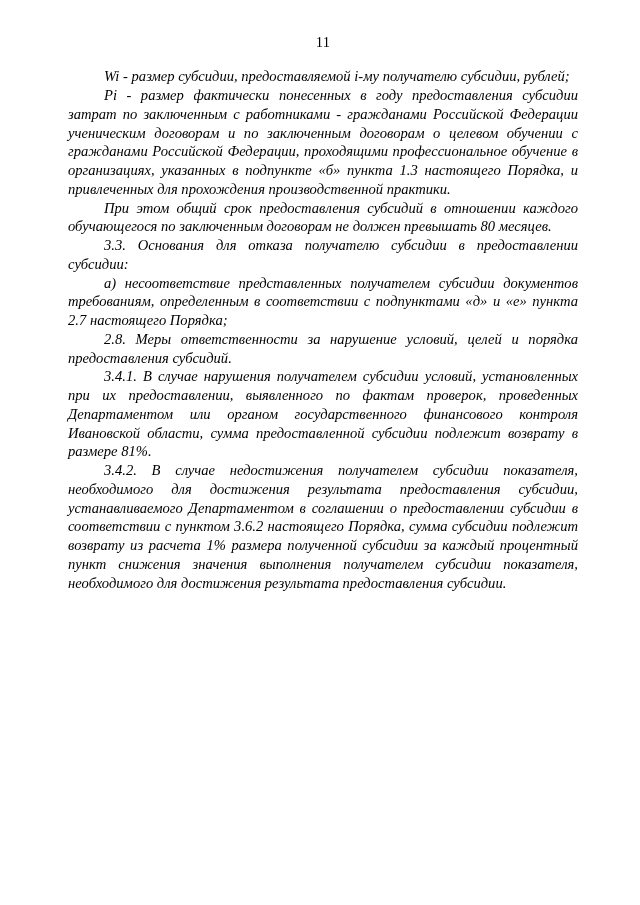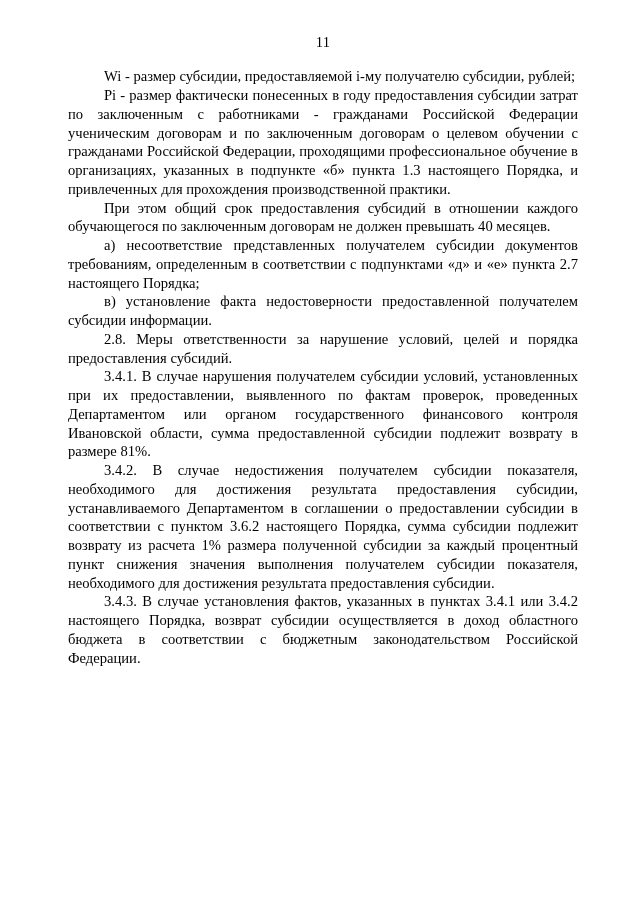--- a/index.html
+++ b/index.html
@@ -26,20 +26,21 @@
     font-size: 14.5px;
     line-height: 1.2;
     margin: 0 0 16px 0;
     letter-spacing: 0.2px;
   }
   .doc-body {
     font-size: 14.6px;
     line-height: 1.285;
     text-align: justify;
     text-justify: inter-word;
+    font-style: italic;
   }
   .doc-body p {
     margin: 0;
     text-indent: 36px;
     text-align: justify;
     hyphens: none;
   }
   .spread {
     text-align-last: justify;
   }
@@ -47,22 +48,21 @@
 </head>
 <body>
 
 <div class="page">
 
   <div class="page-number">11</div>
 
   <div class="doc-body">
     <p>Wi - размер субсидии, предоставляемой i-му получателю субсидии, рублей;</p>
     <p>Pi - размер фактически понесенных в году предоставления субсидии затрат по заключенным с работниками - гражданами Российской Федерации ученическим договорам и по заключенным договорам о целевом обучении с гражданами Российской Федерации, проходящими профессиональное обучение в организациях, указанных в подпункте «б» пункта 1.3 настоящего Порядка, и привлеченных для прохождения производственной практики.</p>
-    <p>При этом общий срок предоставления субсидий в отношении каждого обучающегося по заключенным договорам не должен превышать 40 месяцев.</p>
+    <p>При этом общий срок предоставления субсидий в отношении каждого обучающегося по заключенным договорам не должен превышать 80 месяцев.</p>
+    <p>3.3. Основания для отказа получателю субсидии в предоставлении субсидии:</p>
     <p>а) несоответствие представленных получателем субсидии документов требованиям, определенным в соответствии с подпунктами «д» и «е» пункта 2.7 настоящего Порядка;</p>
-    <p>в) установление факта недостоверности предоставленной получателем субсидии информации.</p>
     <p>2.8. Меры ответственности за нарушение условий, целей и порядка предоставления субсидий.</p>
     <p>3.4.1. В случае нарушения получателем субсидии условий, установленных при их предоставлении, выявленного по фактам проверок, проведенных Департаментом или органом государственного финансового контроля Ивановской области, сумма предоставленной субсидии подлежит возврату в размере 81%.</p>
     <p>3.4.2. В случае недостижения получателем субсидии показателя, необходимого для достижения результата предоставления субсидии, устанавливаемого Департаментом в соглашении о предоставлении субсидии в соответствии с пунктом 3.6.2 настоящего Порядка, сумма субсидии подлежит возврату из расчета 1% размера полученной субсидии за каждый процентный пункт снижения значения выполнения получателем субсидии показателя, необходимого для достижения результата предоставления субсидии.</p>
-    <p>3.4.3. В случае установления фактов, указанных в пунктах 3.4.1 или 3.4.2 настоящего Порядка, возврат субсидии осуществляется в доход областного бюджета в соответствии с бюджетным законодательством Российской Федерации.</p>
   </div>
 
 </div>
 
 </body></html>

